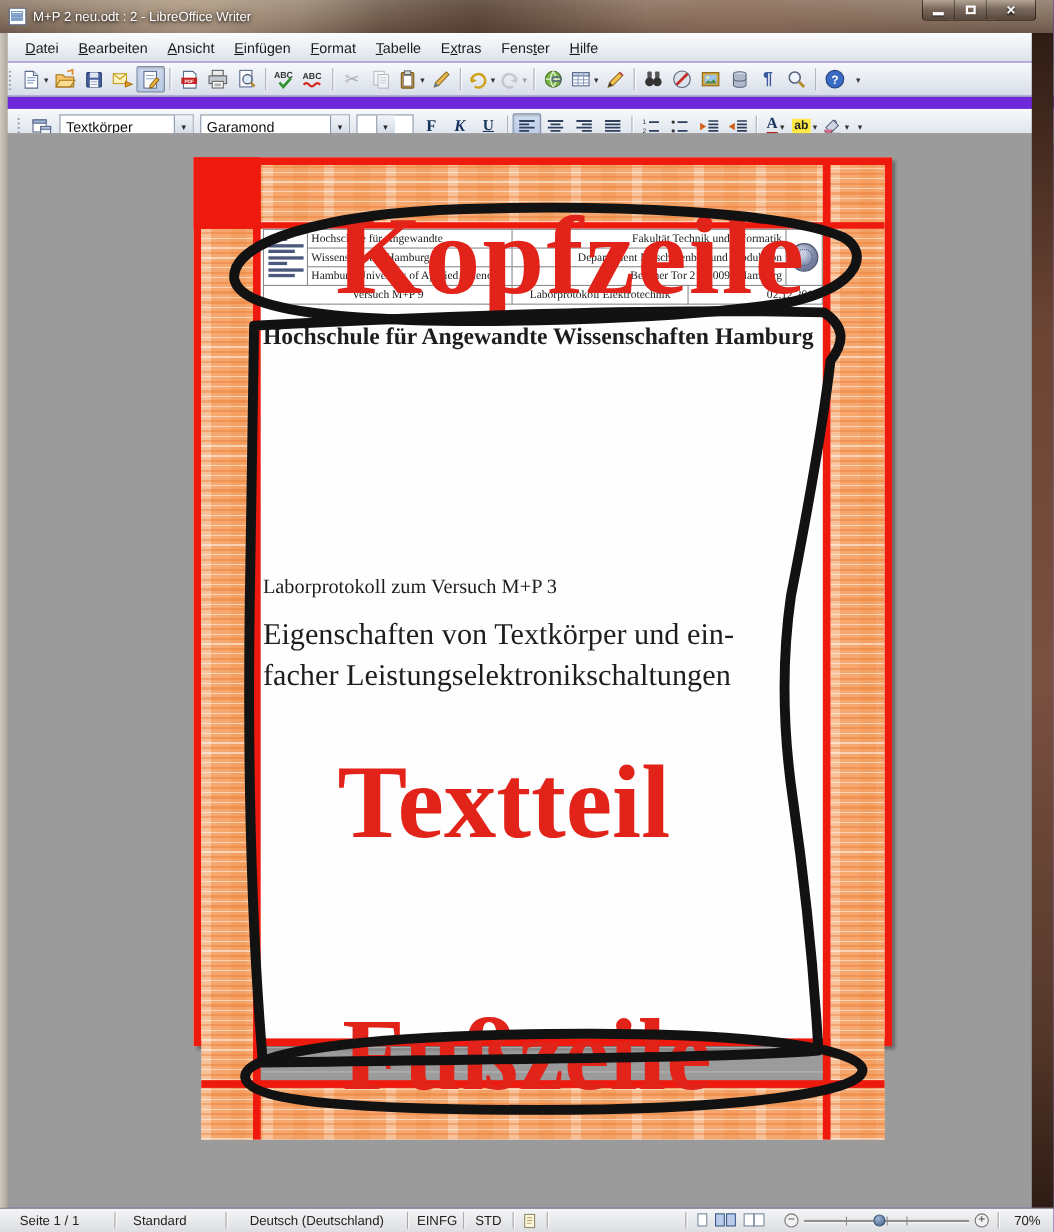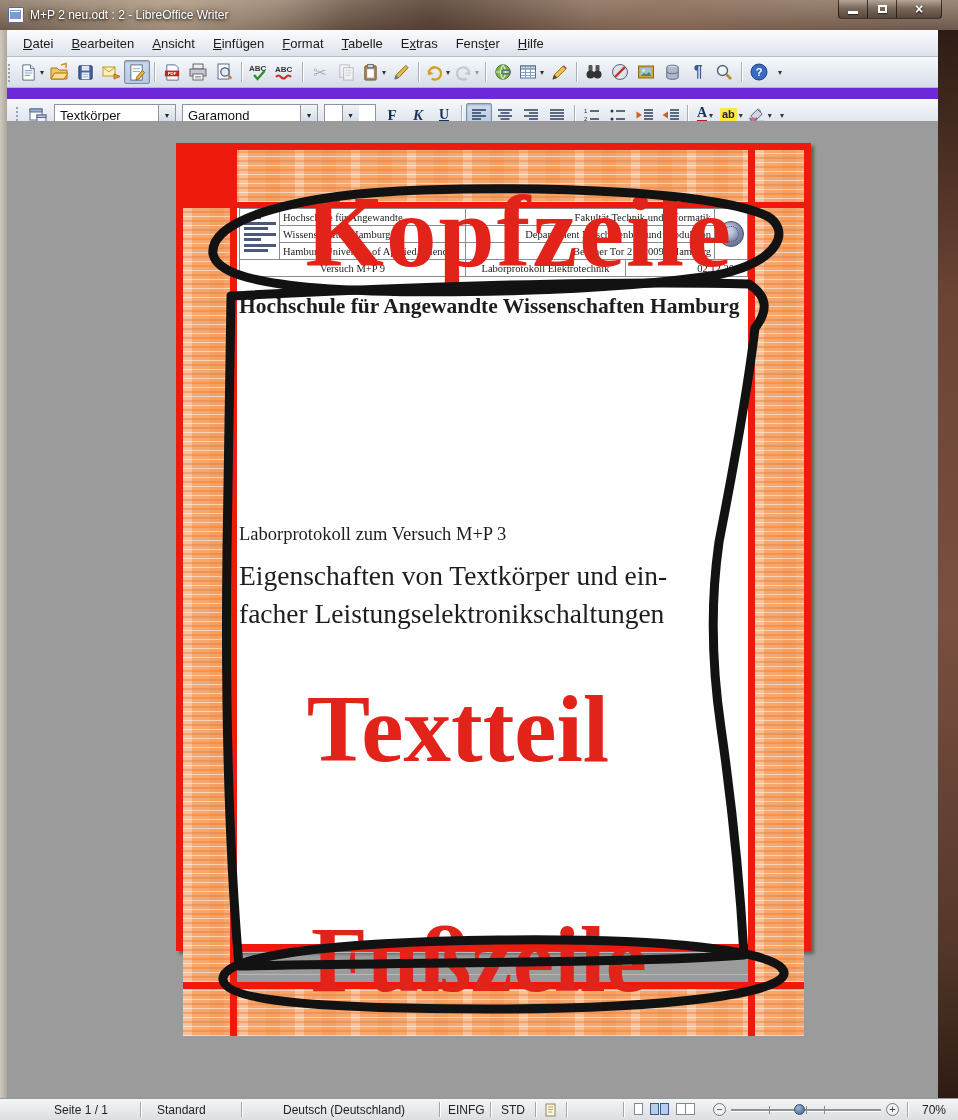--- a/index.html
+++ b/index.html
@@ -117,23 +117,23 @@
     background:linear-gradient(180deg,#2e1c14,#6b4434 25%,#7a5040 55%,#55382a 85%,#2e1c14);z-index:40;}
   .edge-left{position:absolute;left:0;top:30px;width:7px;height:1068px;
     background:linear-gradient(90deg,#cfcabf,#aca69a);z-index:40;}
 
   
   .statusbar{position:absolute;left:0;bottom:0;width:958px;height:22px;
     background:linear-gradient(180deg,#f4f5f6,#dcdee1);border-top:1px solid #98989a;
     display:flex;align-items:center;font-size:12px;color:#222;z-index:45;}
   .sb-sep{width:1px;height:15px;background:#a6a6a8;box-shadow:1px 0 0 #fff;}
   .sb-cell{padding:0 8px;white-space:nowrap;}
-  .sb-page{width:104px;padding-left:18px;margin-left:36px;}
+  .sb-page{width:104px;padding-left:18px;}
   .sb-style{width:100px;padding-left:16px;}
-  .sb-lang{width:164px;margin-left:33px;}
+  .sb-lang{width:164px;text-align:center;}
   .sb-ins{width:50px;text-align:center;}
   .sb-sel{width:44px;text-align:center;}
   .sb-mod{width:30px;display:flex;justify-content:center;}
   .sb-flex{flex:1;}
   .viewicons{display:flex;align-items:center;gap:4px;padding:0 8px;}
   .zoomctrl{display:flex;align-items:center;gap:5px;padding:0 8px;}
   .zc-circle{width:13px;height:13px;border:1px solid #777;border-radius:50%;color:#444;
     font-size:11px;line-height:11px;text-align:center;background:#f2f2f2;}
   .ztrack{position:relative;width:150px;height:14px;}
   .ztrack .line{position:absolute;left:0;right:0;top:6px;height:2px;background:#909090;box-shadow:0 1px 0 #fff;}

